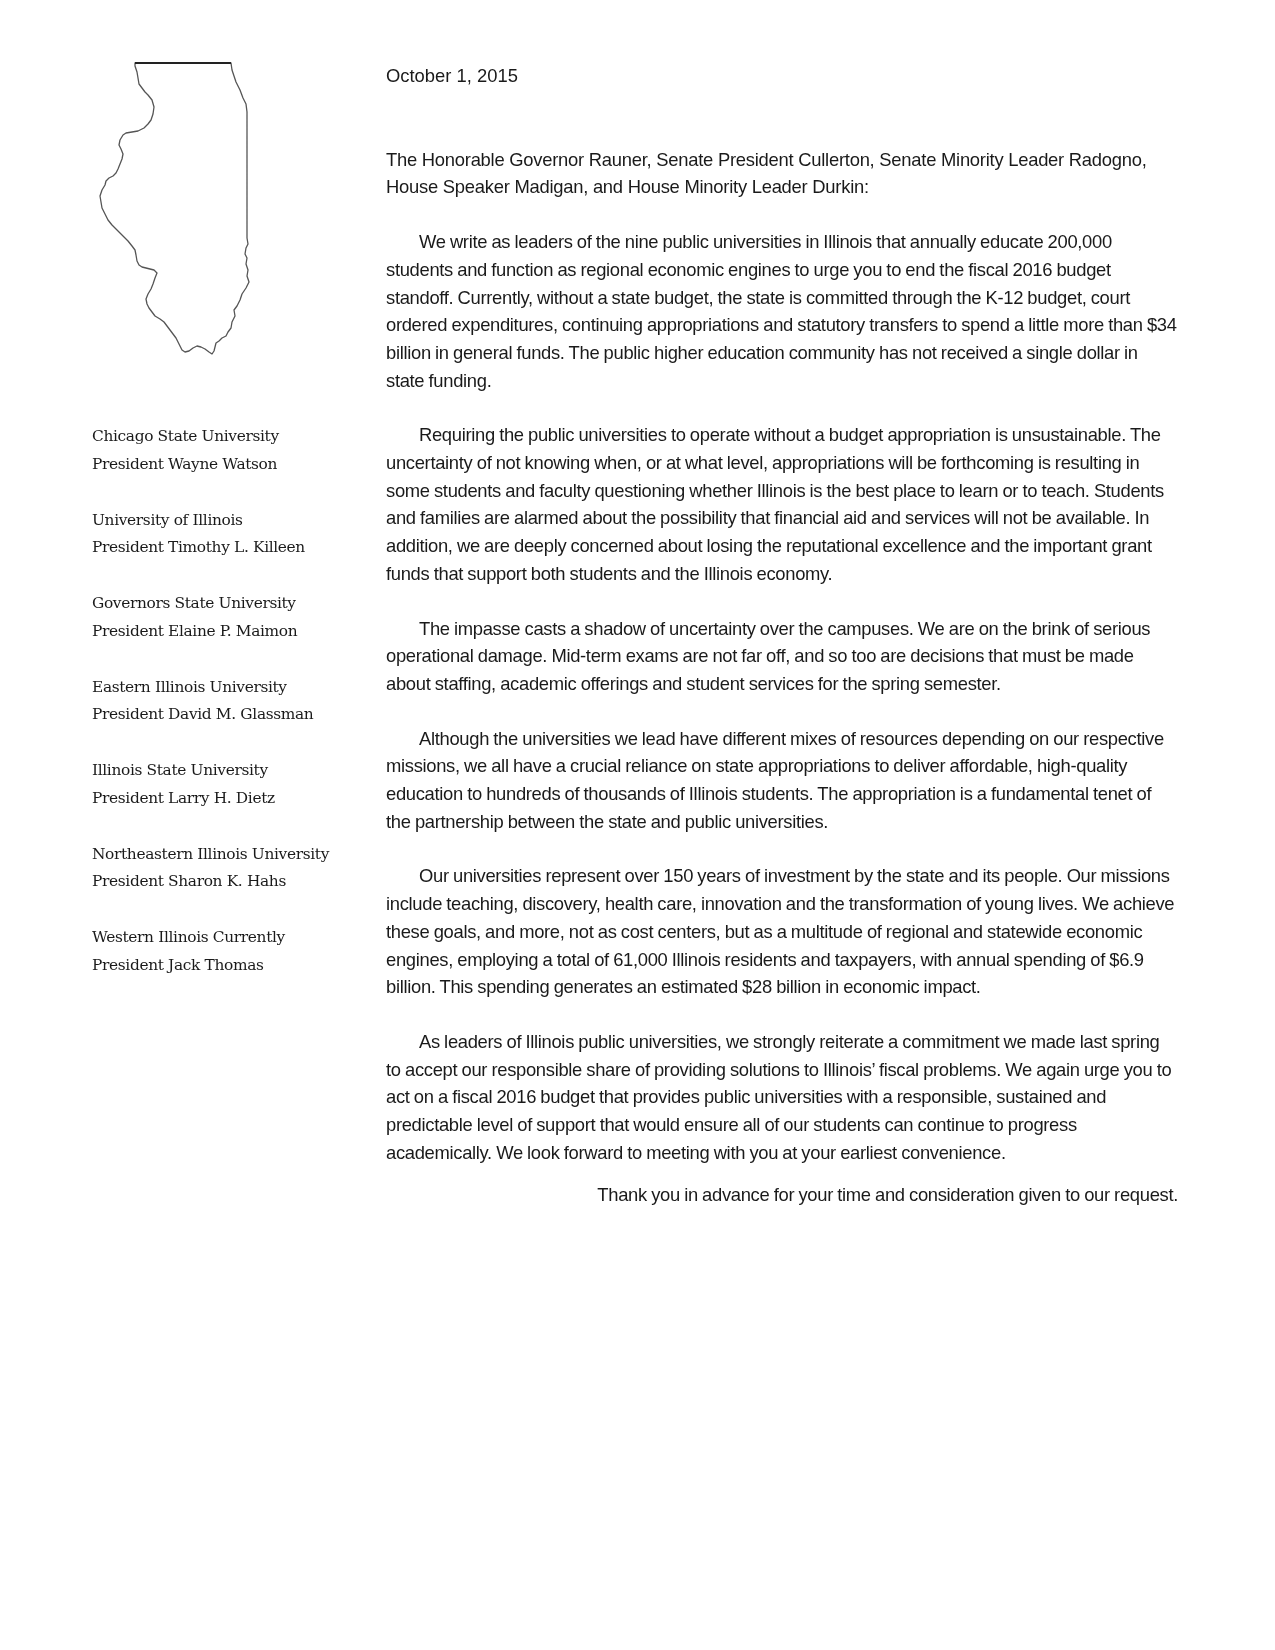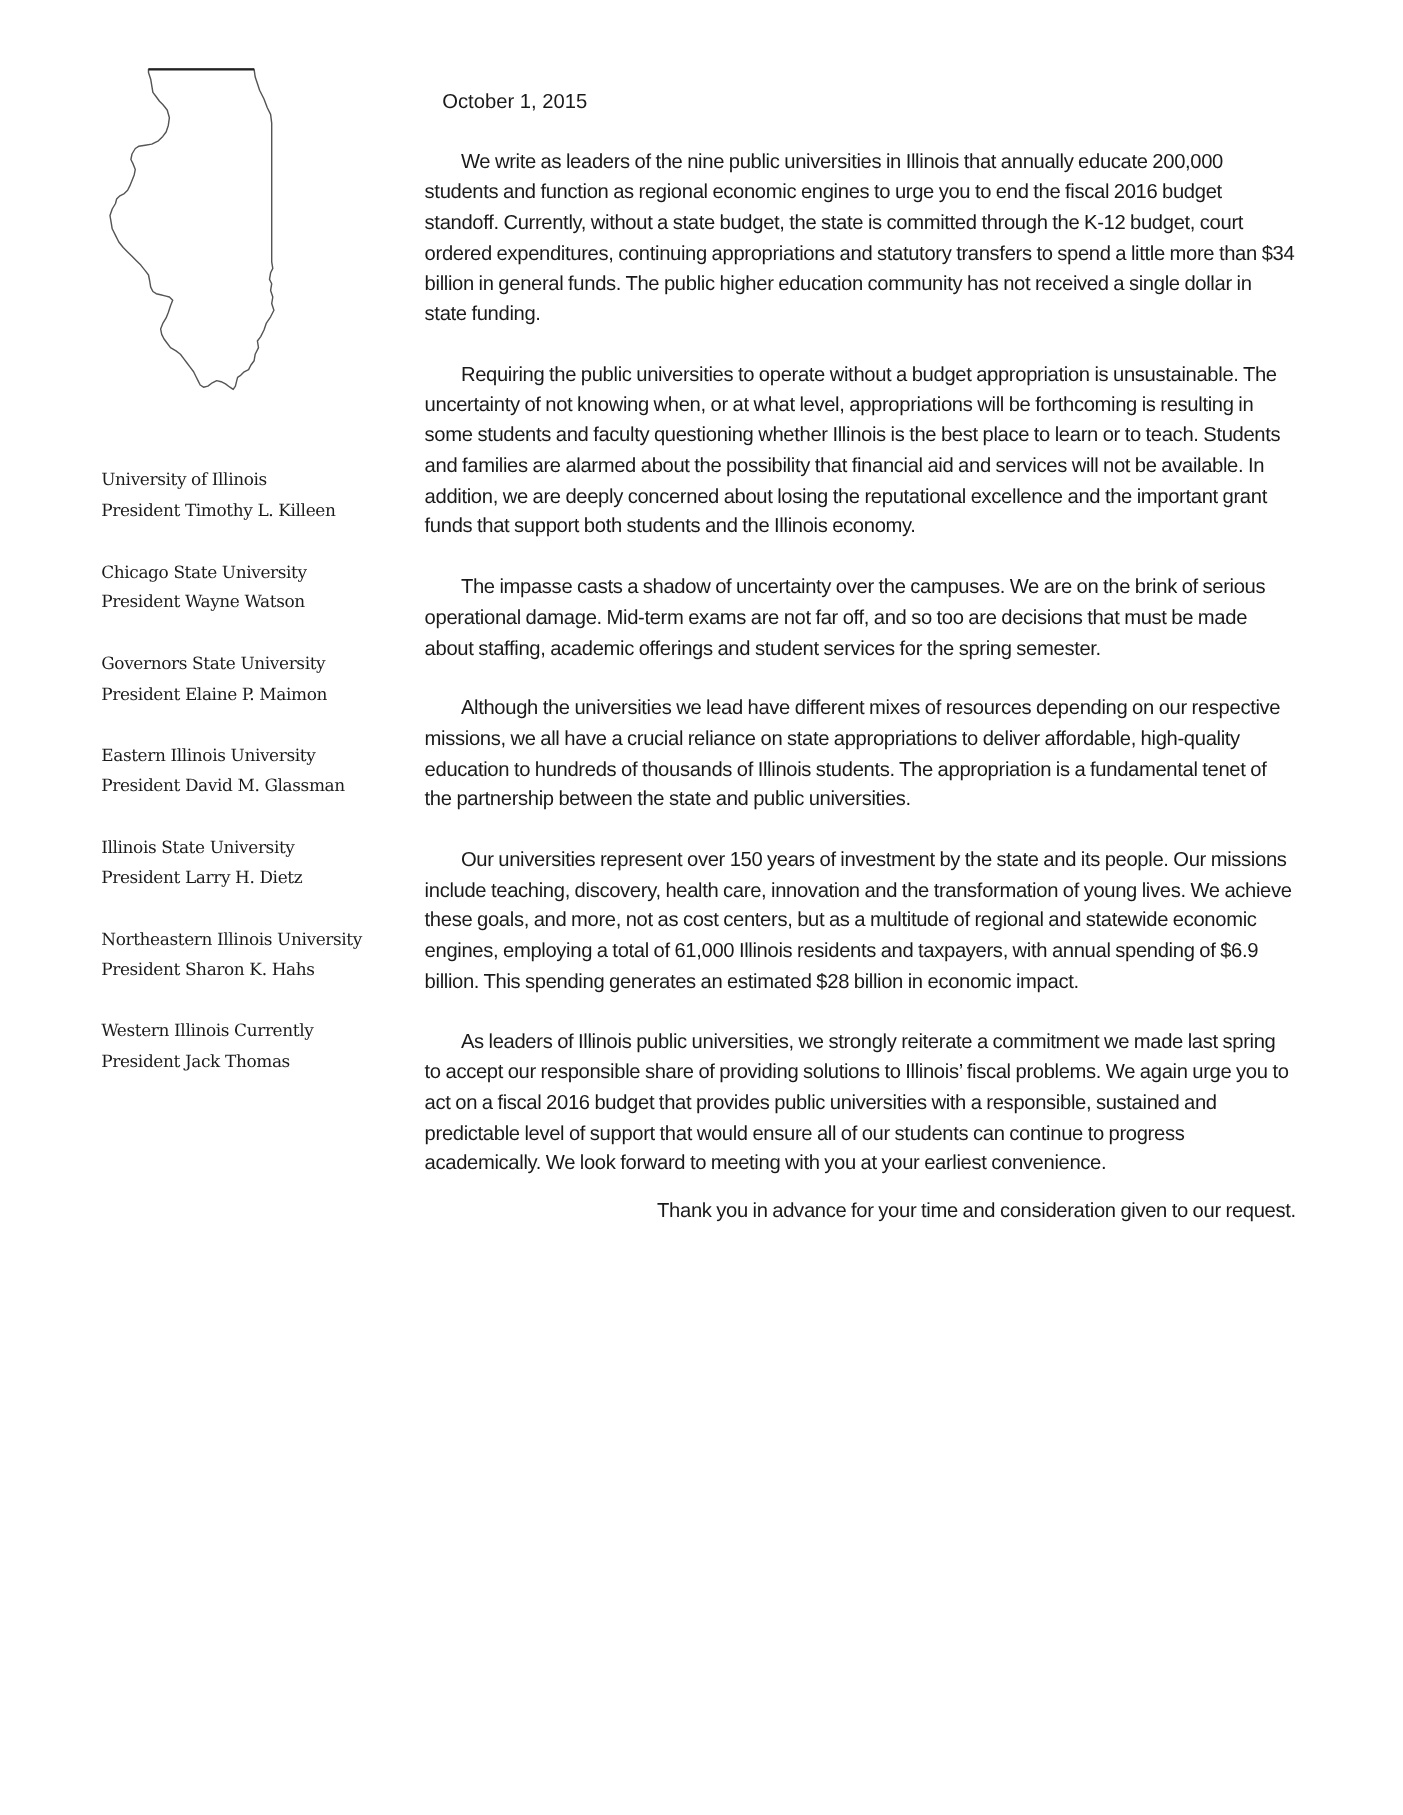--- a/index.html
+++ b/index.html
@@ -49,21 +49,21 @@
       position: absolute;
       left: 386px;
       top: 62px;
       width: 792px;
       font-family: "Liberation Sans", sans-serif;
       font-size: 18.4px;
       line-height: 27.7px;
       color: #1a1a1a;
     }
     .date {
-      margin: 16px;
+      margin: 0;
       height: 27.7px;
     }
     .salutation {
       margin: 56px 0 0 0;
       letter-spacing: -0.25px;
     }
     .para {
       margin: 27px 0 0 0;
       text-indent: 33px;
       letter-spacing: -0.32px;
@@ -92,26 +92,26 @@
          L32 173 L28 169 L24 165 L20 160 L17 154 L14 148 L13 142 L12 136
          L14 130 L17 125 L18 121 L21 118 L25 116 L28 113 L30 109 L32 104
          L34 99 L35 94 L33 89 L31 85 L32 80 L35 75 L38 73 L44 72 L50 71
          L56 68 L60 64 L63 60 L65 54 L66 47 L64 40 L60 35 L57 32 L54 28
          L51 24 L50 18 L49 12 L47 6 Z" fill="none" stroke="#555555" stroke-width="1.3" stroke-linejoin="round"></path>
     <line x1="47" y1="3" x2="143" y2="3" stroke="#222222" stroke-width="2"></line>
   </svg>
 
   <div class="sidebar">
     <div class="signatory">
+      <div>Chicago State University</div>
+      <div>President Wayne Watson</div>
+    </div>
+    <div class="signatory">
       <div>University of Illinois</div>
       <div>President Timothy L. Killeen</div>
-    </div>
-    <div class="signatory">
-      <div>Chicago State University</div>
-      <div>President Wayne Watson</div>
     </div>
     <div class="signatory">
       <div>Governors State University</div>
       <div>President Elaine P. Maimon</div>
     </div>
     <div class="signatory">
       <div>Eastern Illinois University</div>
       <div>President David M. Glassman</div>
     </div>
     <div class="signatory">
@@ -123,20 +123,21 @@
       <div>President Sharon K. Hahs</div>
     </div>
     <div class="signatory">
       <div>Western Illinois Currently</div>
       <div>President Jack Thomas</div>
     </div>
   </div>
 
   <div class="letter">
     <p class="date">October 1, 2015</p>
+    <p class="salutation">The Honorable Governor Rauner, Senate President Cullerton, Senate Minority Leader Radogno, House Speaker Madigan, and House Minority Leader Durkin:</p>
     <p class="para first">We write as leaders of the nine public universities in Illinois that annually educate 200,000 students and function as regional economic engines to urge you to end the fiscal 2016 budget standoff. Currently, without a state budget, the state is committed through the K-12 budget, court ordered expenditures, continuing appropriations and statutory transfers to spend a little more than $34 billion in general funds. The public higher education community has not received a single dollar in state funding.</p>
     <p class="para">Requiring the public universities to operate without a budget appropriation is unsustainable. The uncertainty of not knowing when, or at what level, appropriations will be forthcoming is resulting in some students and faculty questioning whether Illinois is the best place to learn or to teach. Students and families are alarmed about the possibility that financial aid and services will not be available. In addition, we are deeply concerned about losing the reputational excellence and the important grant funds that support both students and the Illinois economy.</p>
     <p class="para">The impasse casts a shadow of uncertainty over the campuses. We are on the brink of serious operational damage. Mid-term exams are not far off, and so too are decisions that must be made about staffing, academic offerings and student services for the spring semester.</p>
     <p class="para">Although the universities we lead have different mixes of resources depending on our respective missions, we all have a crucial reliance on state appropriations to deliver affordable, high-quality education to hundreds of thousands of Illinois students. The appropriation is a fundamental tenet of the partnership between the state and public universities.</p>
     <p class="para">Our universities represent over 150 years of investment by the state and its people. Our missions include teaching, discovery, health care, innovation and the transformation of young lives. We achieve these goals, and more, not as cost centers, but as a multitude of regional and statewide economic engines, employing a total of 61,000 Illinois residents and taxpayers, with annual spending of $6.9 billion. This spending generates an estimated $28 billion in economic impact.</p>
     <p class="para">As leaders of Illinois public universities, we strongly reiterate a commitment we made last spring to accept our responsible share of providing solutions to Illinois’ fiscal problems. We again urge you to act on a fiscal 2016 budget that provides public universities with a responsible, sustained and predictable level of support that would ensure all of our students can continue to progress academically. We look forward to meeting with you at your earliest convenience.</p>
     <p class="para closing">Thank you in advance for your time and consideration given to our request.</p>
   </div>
 
 </div>

